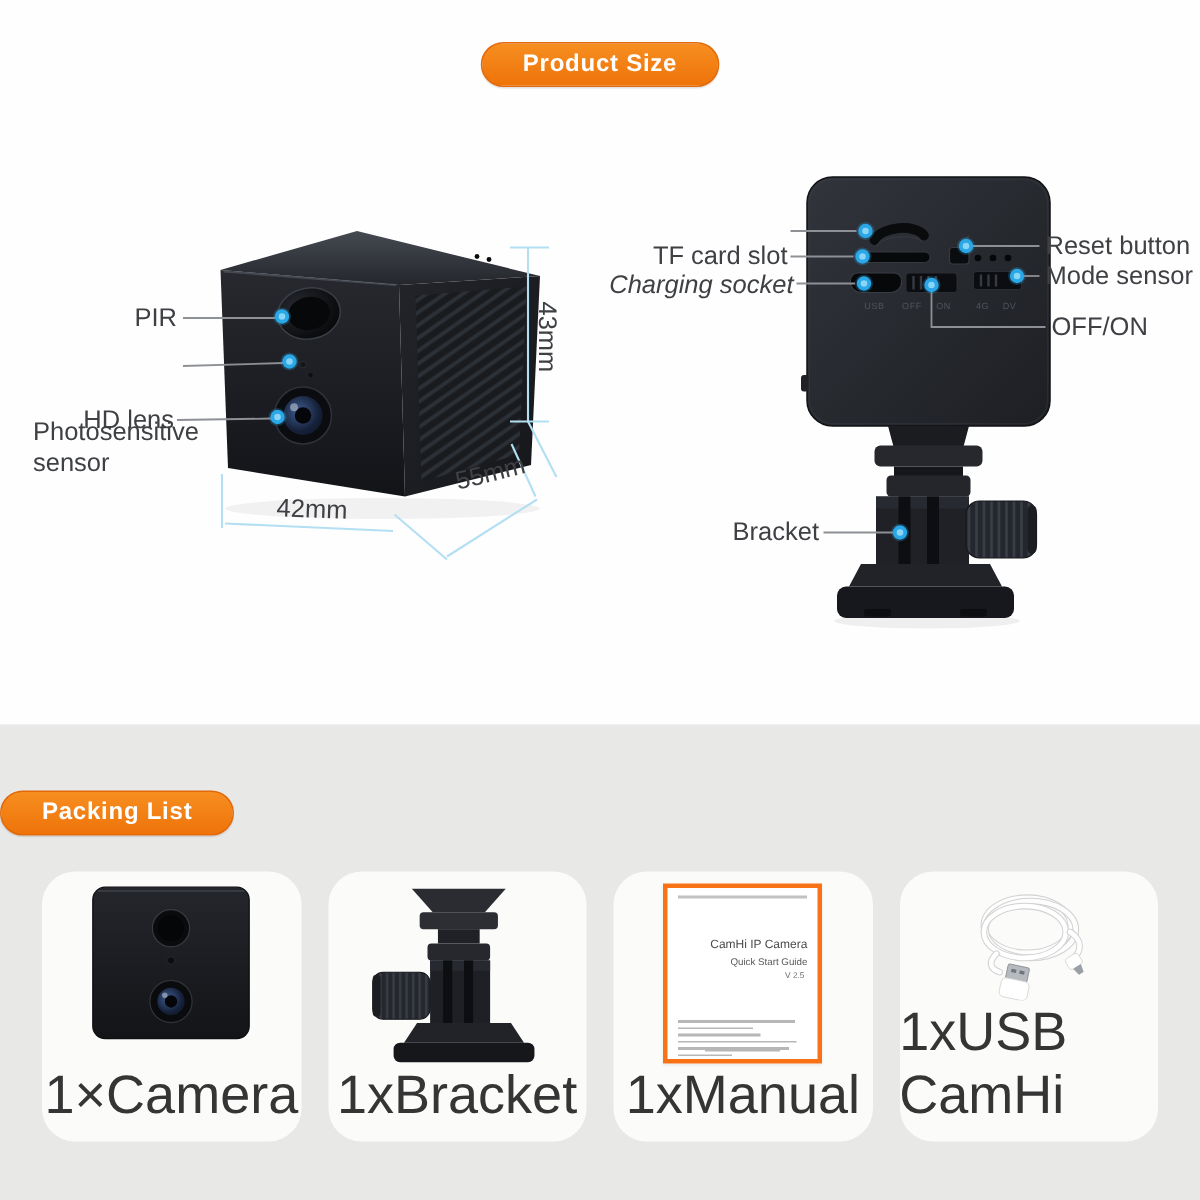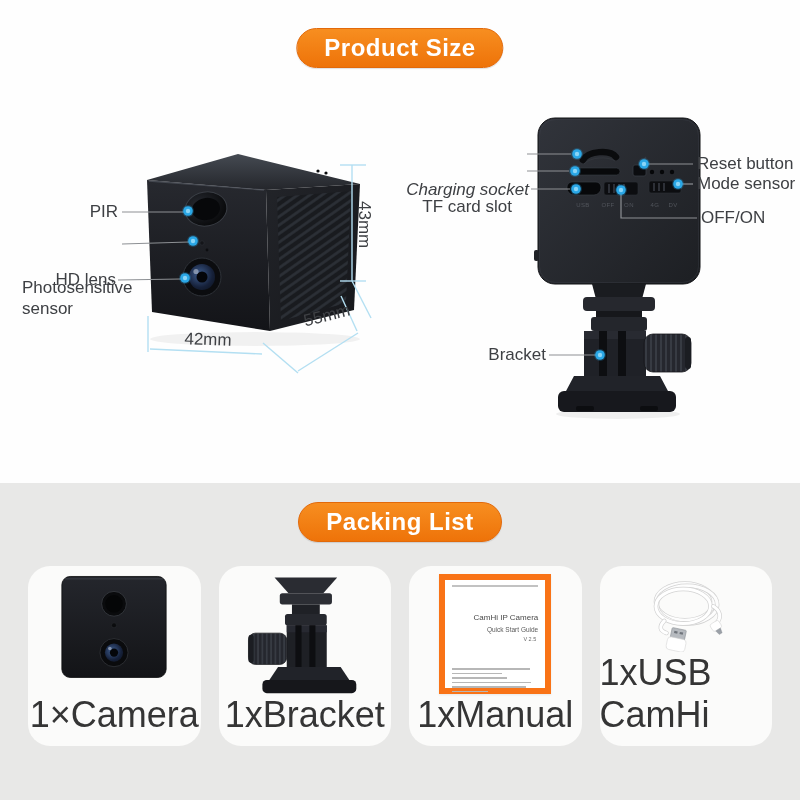--- a/index.html
+++ b/index.html
@@ -3,43 +3,43 @@
 <meta charset="utf-8">
 <style>
   html,body{margin:0;padding:0;}
   body{width:800px;height:800px;background:#fdfdfd;overflow:hidden;
        font-family:"Liberation Sans", sans-serif;}
   .page{position:relative;width:800px;height:800px;}
   
   .top{position:relative;width:800px;height:483px;background:#fefefe;}
   .pill{display:inline-block;background:linear-gradient(#f78e20,#ee7309);
         border:1px solid #e2690a;border-radius:20px;color:#fff;
-        font-size:24px;font-weight:bold;letter-spacing:.5px;
+        font-size:16px;font-weight:bold;letter-spacing:.5px;
         padding:5px 27px;box-shadow:0 1px 1px rgba(0,0,0,.12);}
   .pill-top{position:absolute;left:50%;top:28px;transform:translateX(-50%);}
   .art-top{position:absolute;left:0;top:0;}
   .lbl{position:absolute;font-size:17px;color:#3e4044;line-height:1.22;}
   .r{text-align:right;}
   .mark{position:absolute;font-size:6px;color:#585c63;opacity:.85;letter-spacing:.4px;text-align:center;}
   .dim{position:absolute;font-size:17px;color:#3e4044;text-align:center;}
   #dim43{left:342px;top:213px;width:44px;transform:rotate(90deg);}
   #dim55{left:294px;top:306px;width:66px;transform:rotate(-14deg);}
   #dim42{left:172px;top:330px;width:72px;transform:rotate(2deg);}
   
   .bottom{position:relative;width:800px;height:317px;background:#e8e8e7;}
-  .pill-wrap{text-align:center;padding-top:19px;text-decoration:underline;}
+  .pill-wrap{text-align:left;padding-top:44px;text-decoration:underline;}
   .cards{display:flex;gap:18px;padding:0 28px;margin-top:24px;}
   .card{flex:1;height:180px;background:#fbfbfa;border-radius:22px;
         display:flex;flex-direction:column;align-items:center;
         justify-content:space-between;padding:8px 0 10px;box-sizing:border-box;}
   .item-label{font-size:36px;color:#353535;}
   .card svg{display:block;}
   
   .paper{position:relative;width:100px;height:134px;background:#fff;
-         border:6px solid #f97316;box-shadow:0 1px 2px rgba(0,0,0,.08);}
+         border:3px solid #f97316;box-shadow:0 1px 2px rgba(0,0,0,.08);}
   .p-topline{width:86%;height:2px;background:#c2c2c2;margin:5px auto 0;}
   .p-title{font-size:8px;color:#4a4a4a;text-align:right;margin:26px 7px 0 0;}
   .p-sub{font-size:6.5px;color:#5a5a5a;text-align:right;margin:4px 7px 0 0;}
   .p-ver{font-size:5.5px;color:#6a6a6a;text-align:right;margin:3px 9px 0 0;}
   .p-lines{position:absolute;left:7px;right:7px;top:88px;}
   .p-lines i{display:block;height:1.5px;background:#b7b7b7;margin-bottom:3px;}
   .p-bottomline{position:absolute;left:25%;width:50%;bottom:5px;height:1.5px;background:#b7b7b7;}
 </style>
 </head>
 <body>
@@ -191,21 +191,21 @@
         <use href="#bluedot" x="621" y="190"></use>
         <use href="#bluedot" x="600" y="355"></use>
       </g>
     </svg>
 
     <div class="pill pill-top">Product Size</div>
 
     <div class="lbl r" style="left:40px;top:202px;width:78px;">PIR</div>
     <div class="lbl" style="left:22px;top:230px;width:122px;margin-top:48px;">Photosensitive sensor</div>
     <div class="lbl r" style="left:40px;top:270px;width:76px;">HD lens</div>
-    <div class="lbl r" style="left:422px;top:161px;width:90px;margin-top:36px;">TF card slot</div>
+    <div class="lbl r" style="left:435px;top:161px;width:90px;">TF card slot</div>
     <div class="lbl r" style="left:393px;top:180px;width:136px;font-style:italic;">Charging socket</div>
     <div class="lbl" style="left:697px;top:154px;">Reset button</div>
     <div class="lbl" style="left:697px;top:174px;">Mode sensor</div>
     <div class="lbl" style="left:701px;top:208px;">OFF/ON</div>
     <div class="lbl r" style="left:470px;top:345px;width:76px;">Bracket</div>
 
     <div class="dim" id="dim43">43mm</div>
     <div class="dim" id="dim55">55mm</div>
     <div class="dim" id="dim42">42mm</div>
 

